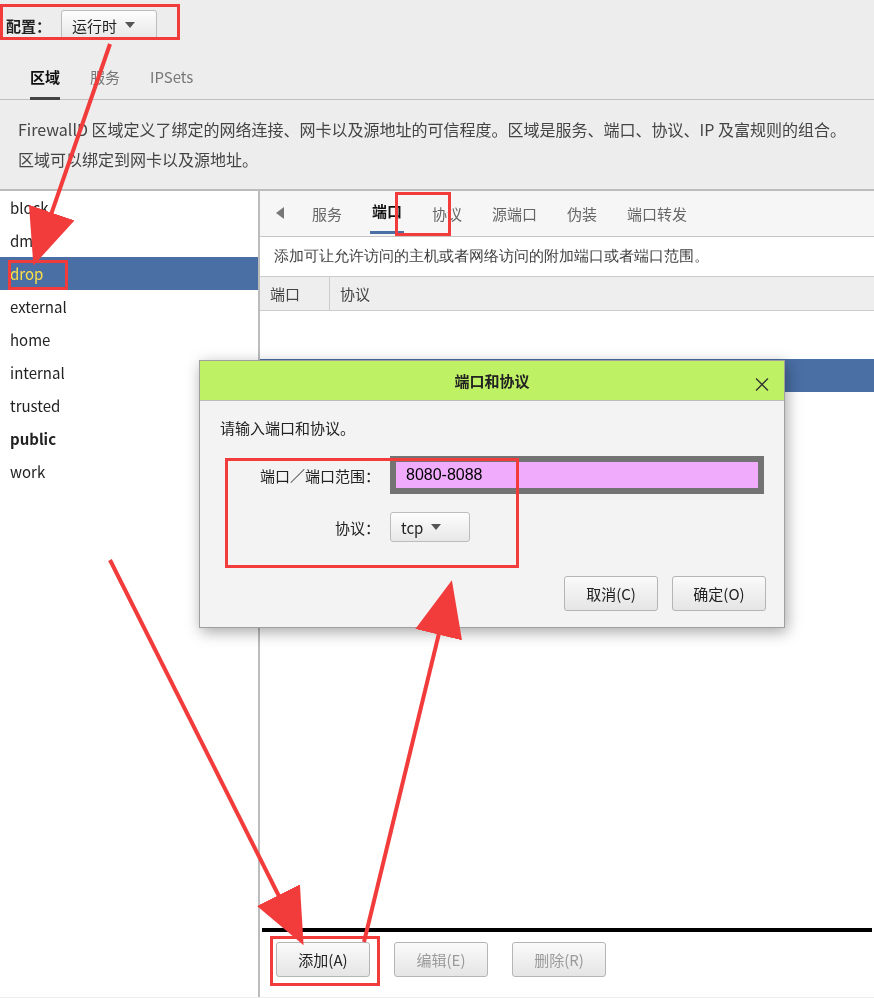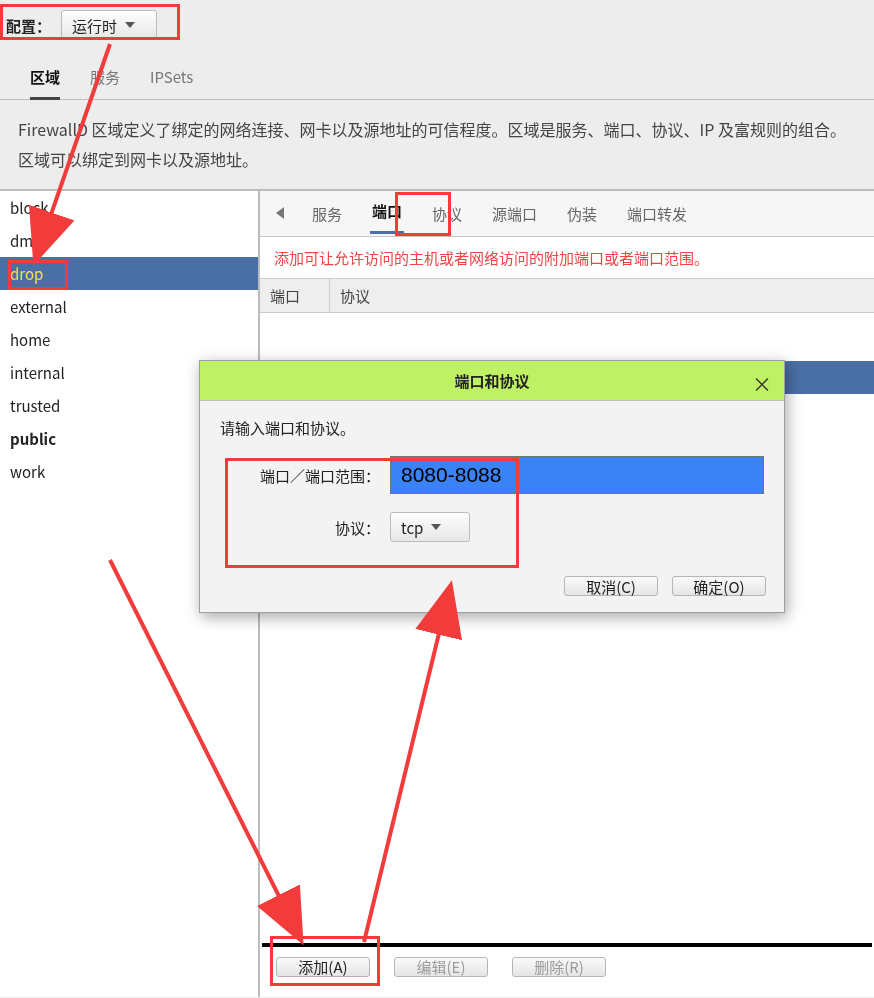--- a/index.html
+++ b/index.html
@@ -23,41 +23,41 @@
   .zone-item { padding:6px 10px; cursor:pointer; }
   .zone-item.bold { font-weight:700; }
   .zone-item.selected { background:#4a6fa5; color:#fde047; }
 
   .right-pane { flex:1; display:flex; flex-direction:column; position:relative; background:#fff; }
   .inner-tabs { display:flex; align-items:center; gap:26px; padding:0 16px; height:46px; border-bottom:1px solid #c6c6c6; background:#f6f6f6; color:#666; }
   .arrow-left { width:0;height:0; border-top:6px solid transparent; border-bottom:6px solid transparent; border-right:8px solid #777; display:inline-block; }
   .inner-tab { padding:6px 2px; cursor:pointer; }
   .inner-tab.active { color:#111; font-weight:700; border-bottom:3px solid #4a6fa5; padding-bottom:10px; margin-bottom:-1px; }
 
-  .subdesc { padding:10px 14px; color:#ef4444; background:#fff; }
+  .subdesc { padding:10px 14px; color:#404040; background:#fff;font-family:Liberation Serif, serif; }
   .table-head { display:flex; background:#eee; border-top:1px solid #ccc; border-bottom:1px solid #ccc; }
   .th { padding:6px 10px; font-weight:400; color:#444; }
   .th.port { width:70px; border-right:1px solid #ccc; }
   .table-row { display:flex; padding:6px 10px;margin-top:48px; }
   .table-row.sel { background:#4a6fa5; color:#fff; }
   .td.port { width:70px; }
 
   .action-bar { position:absolute; left:0; right:0; bottom:10px; padding:10px 14px; display:flex; gap:24px; border-top:4px solid #000000; margin:0 2px; }
-  .btn { display:inline-flex; align-items:center; justify-content:center; padding:6px 18px; border:1px solid #b5b5b5; border-radius:3px; background:linear-gradient(#fafafa,#e5e5e5); color:#222; min-width:94px; height:20px; cursor:pointer; }
+  .btn { display:inline-flex; align-items:center; justify-content:center; padding:6px 18px; border:1px solid #b5b5b5; border-radius:3px; background:linear-gradient(#fafafa,#e5e5e5); color:#222; min-width:94px; height:35px; cursor:pointer; }
   .btn.disabled { color:#9a9a9a; }
 
   .dialog { position:absolute; left:199px; top:360px; width:586px; background:#f3f3f3; border:1px solid #9f9f9f; box-shadow:2px 4px 14px rgba(0,0,0,0.35); }
   .titlebar { display:flex; align-items:center; background:#bef264; justify-content:center; height:40px; position:relative; border-bottom:1px solid #bdbdbd; }
   .title-text { font-weight:700; }
   .close { position:absolute; right:12px; top:8px; font-size:20px; color:#333; cursor:pointer; }
   .dlg-body { padding:16px 20px 10px 20px; }
   .dlg-desc { margin-bottom:18px; }
   .form-row { display:flex; align-items:center; margin-bottom:18px; }
   .form-label { width:170px; text-align:right; padding-right:10px; }
-  .text-input { flex:1; height:38px; border:1px solid #737373; padding:4px 10px; font-size:21px; background:#3b82f6; }
+  .text-input { flex:1; height:38px; border:6px solid #737373; padding:4px 10px; font-size:16px; background:#f0abfc; }
   .dlg-actions { display:flex; justify-content:flex-end; gap:14px; padding:6px 18px 16px 0; }
 
   
   .hl { position:absolute; border:3px solid #f23b3b; pointer-events:none; }
 
   svg.arrow { position:absolute; pointer-events:none; }
 </style>
 </head>
 <body>
 

